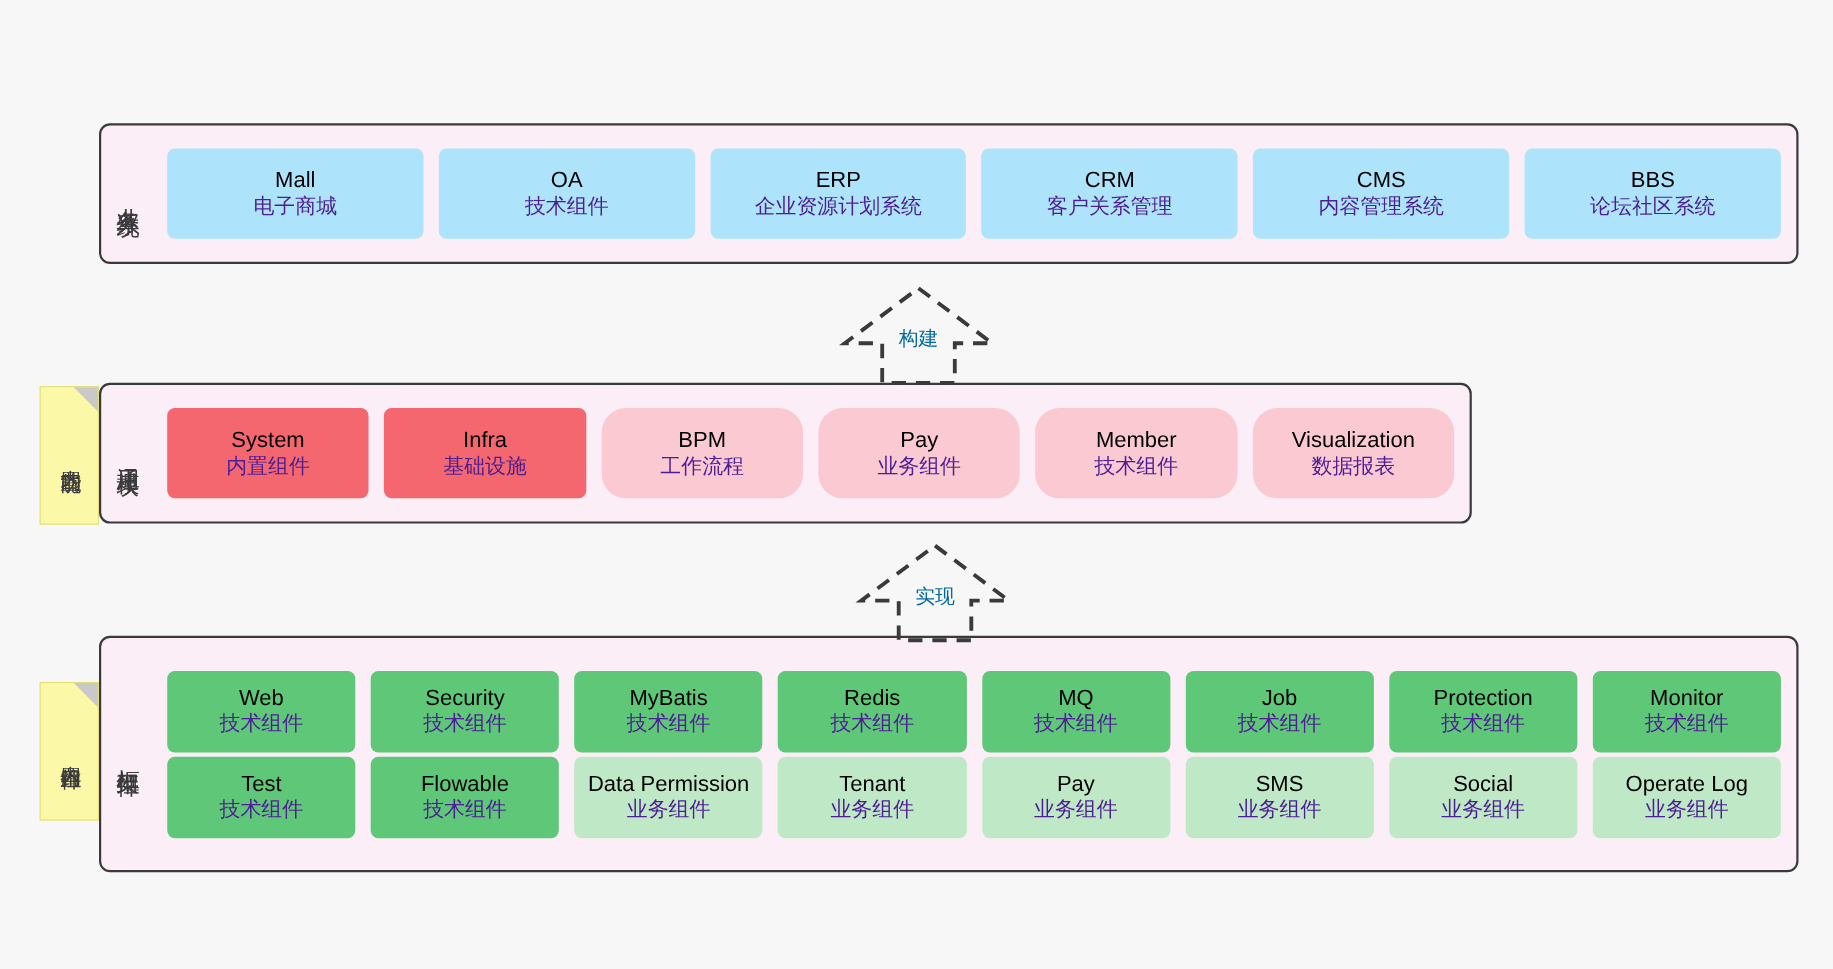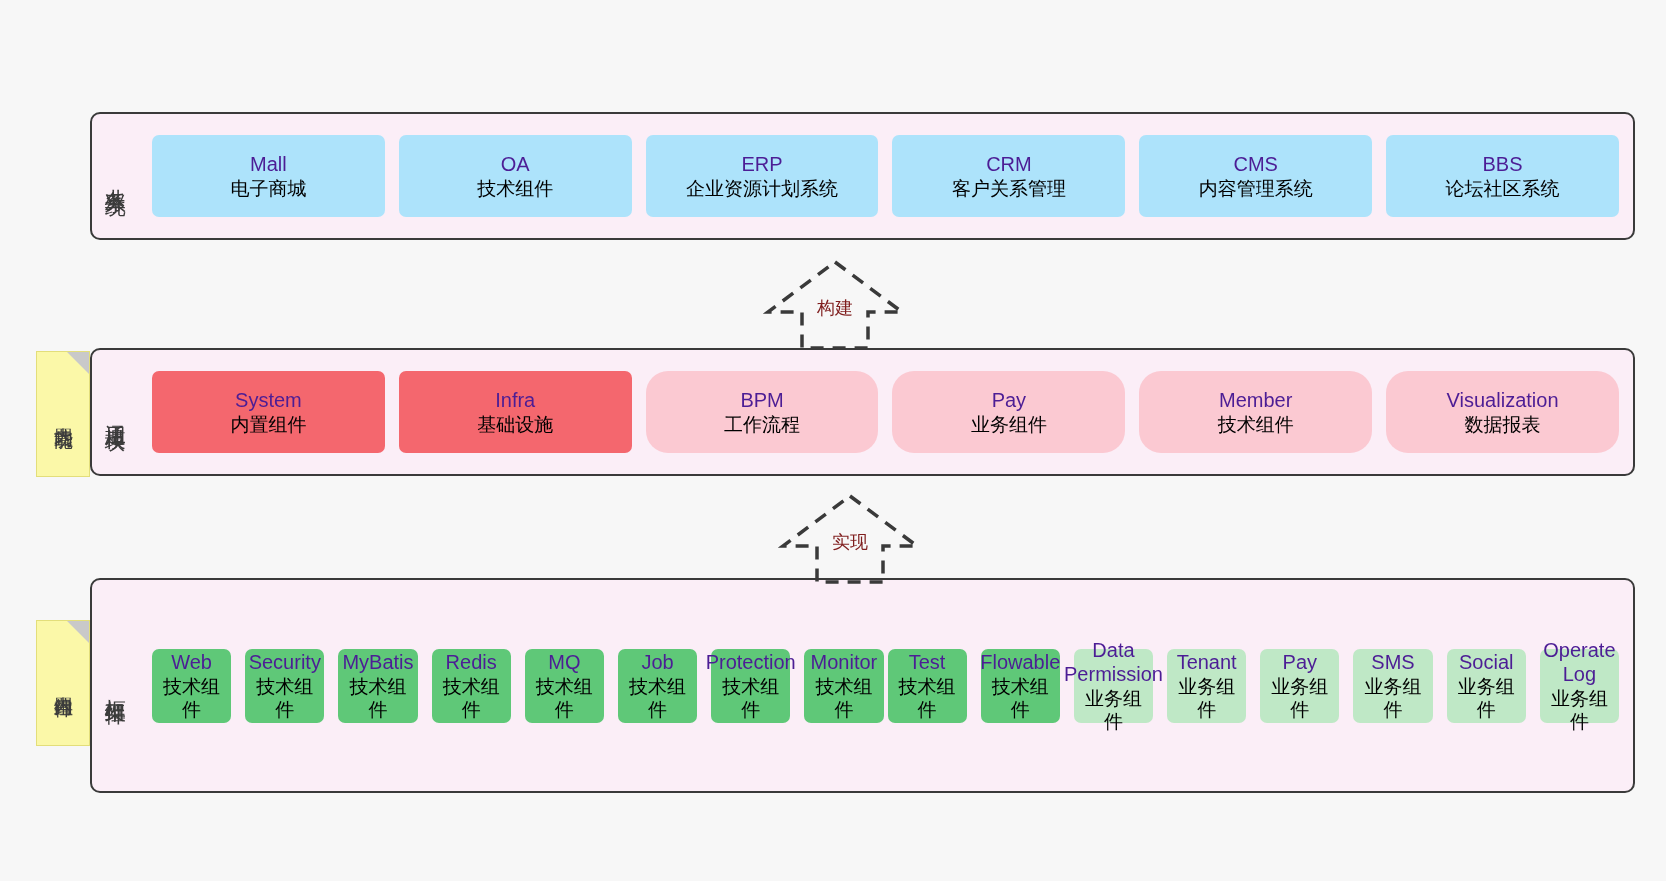--- a/index.html
+++ b/index.html
@@ -48,42 +48,43 @@
     justify-content: flex-start;
     padding: 0 14px;
   }
   .row {
     display: flex;
     width: 100%;
     gap: 14px;
   }
   .col-stack {
     display: flex;
+    flex-direction: column;
     width: 100%;
     gap: 4px;
     padding: 14px 0;
   }
 
   
   .card {
     box-sizing: border-box;
     border-radius: 7px;
     display: flex;
     flex-direction: column;
     align-items: center;
     justify-content: center;
     text-align: center;
     line-height: 1.22;
     flex: 1 1 0;
     min-width: 0;
     padding: 4px 6px;
     user-select: none;
   }
-  .card .t1 { font-size: 20px; color: #4c1d95; }
-  .card .t2 { font-size: 19px; color: #000000; }
+  .card .t1 { font-size: 20px; color: #000000; }
+  .card .t2 { font-size: 19px; color: #4c1d95; }
 
   .card.blue       { background: #ade3fb; height: 82px; }
   .card.red        { background: #f4676e; height: 82px; }
   .card.pink       { background: #fbc9d2; height: 82px; border-radius: 22px; }
   .card.green      { background: #5fc878; height: 74px; }
   .card.lightgreen { background: #bfe8c6; height: 74px; }
 
   
   .note {
     position: absolute;
@@ -118,21 +119,21 @@
     height: 96px;
     z-index: 4;
   }
   .gen-arrow svg { display: block; width: 150px; height: 96px; }
   .gen-arrow .lbl {
     position: absolute;
     left: 50%;
     transform: translateX(-50%);
     top: 40px;
     font-size: 18px;
-    color: #7f1d1d;
+    color: #0369a1;
     background: #f7f7f7;
     padding: 0 1px;
     white-space: nowrap;
     user-select: none;
   }
 </style>
 </head>
 <body>
 
 <div class="layer" style="left:90px; top:112px; width:1545px; height:128px;">
@@ -172,21 +173,21 @@
     <polygon points="75,6 142,56 108,56 108,92 42,92 42,56 8,56" fill="none" stroke="#3a3a3a" stroke-width="3.5" stroke-dasharray="13,9" stroke-linejoin="miter"></polygon>
   </svg>
   <span class="lbl">构建</span>
 </div>
 
 <div class="note" style="left:36px; top:351px; height:126px;">
   <span class="fold"></span>
   <span>内置功能</span>
 </div>
 
-<div class="layer" style="left:90px; top:348px; width:1545px; height:128px;">
+<div class="layer" style="left:90px; top:348px; width:1248px; height:128px;">
   <div class="layer-title">通用模块</div>
   <div class="layer-body">
     <div class="row">
       <div class="card red">
         <span class="t1">System</span>
         <span class="t2">内置组件</span>
       </div>
       <div class="card red">
         <span class="t1">Infra</span>
         <span class="t2">基础设施</span>

